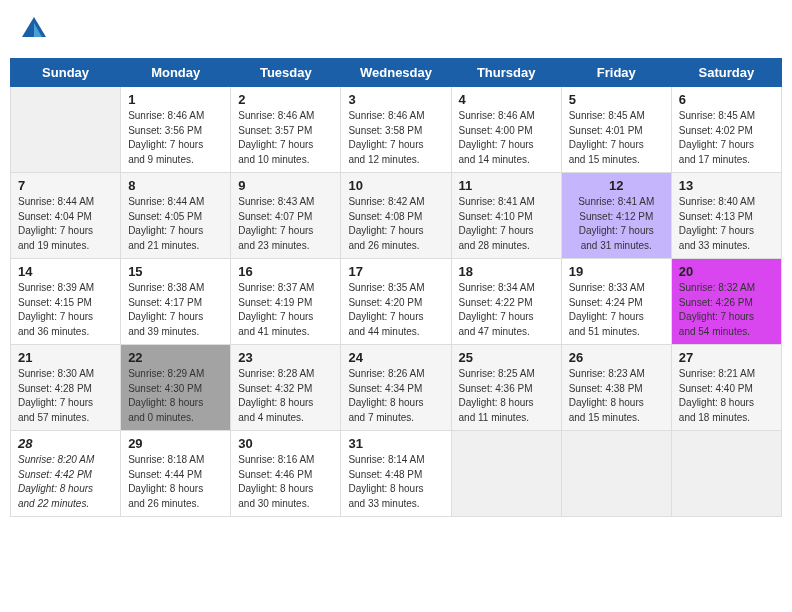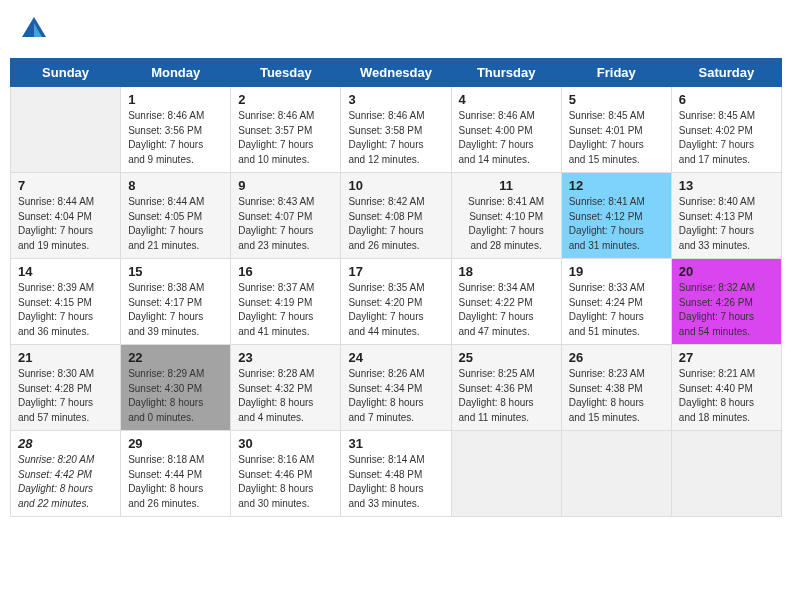--- a/index.html
+++ b/index.html
@@ -159,25 +159,25 @@
           <div class="day-info">Sunrise: 8:44 AM<br>Sunset: 4:05 PM<br>Daylight: 7 hours<br>and 21 minutes.</div>
         </td>
         <td style="background: rgb(245, 245, 245);">
           <div class="day-number">9</div>
           <div class="day-info">Sunrise: 8:43 AM<br>Sunset: 4:07 PM<br>Daylight: 7 hours<br>and 23 minutes.</div>
         </td>
         <td style="background: rgb(245, 245, 245);">
           <div class="day-number">10</div>
           <div class="day-info">Sunrise: 8:42 AM<br>Sunset: 4:08 PM<br>Daylight: 7 hours<br>and 26 minutes.</div>
         </td>
-        <td style="background: rgb(245, 245, 245); text-align: center;">
+        <td style="background: rgb(245, 245, 245);">
           <div class="day-number">11</div>
           <div class="day-info">Sunrise: 8:41 AM<br>Sunset: 4:10 PM<br>Daylight: 7 hours<br>and 28 minutes.</div>
         </td>
-        <td style="background: #7dd3fc;">
+        <td style="background: #c4b5fd; text-align: center;">
           <div class="day-number">12</div>
           <div class="day-info">Sunrise: 8:41 AM<br>Sunset: 4:12 PM<br>Daylight: 7 hours<br>and 31 minutes.</div>
         </td>
         <td style="background: rgb(245, 245, 245);">
           <div class="day-number">13</div>
           <div class="day-info">Sunrise: 8:40 AM<br>Sunset: 4:13 PM<br>Daylight: 7 hours<br>and 33 minutes.</div>
         </td>
       </tr>
       <tr>
         <td style="background: rgb(255, 255, 255);">

